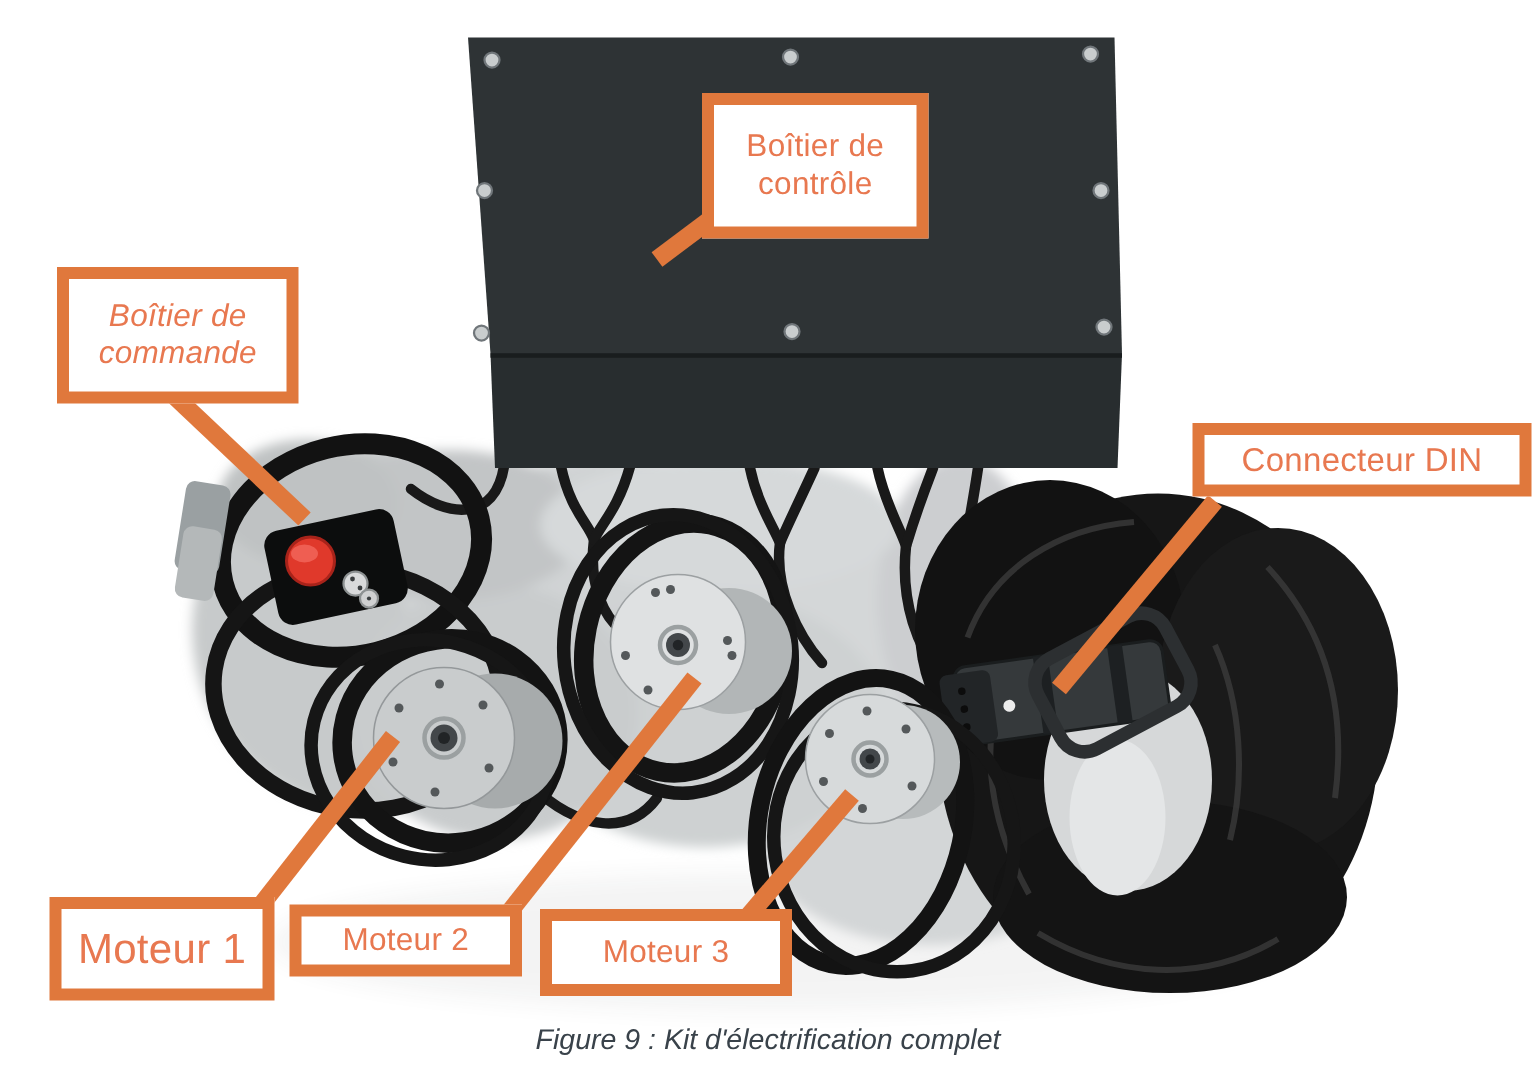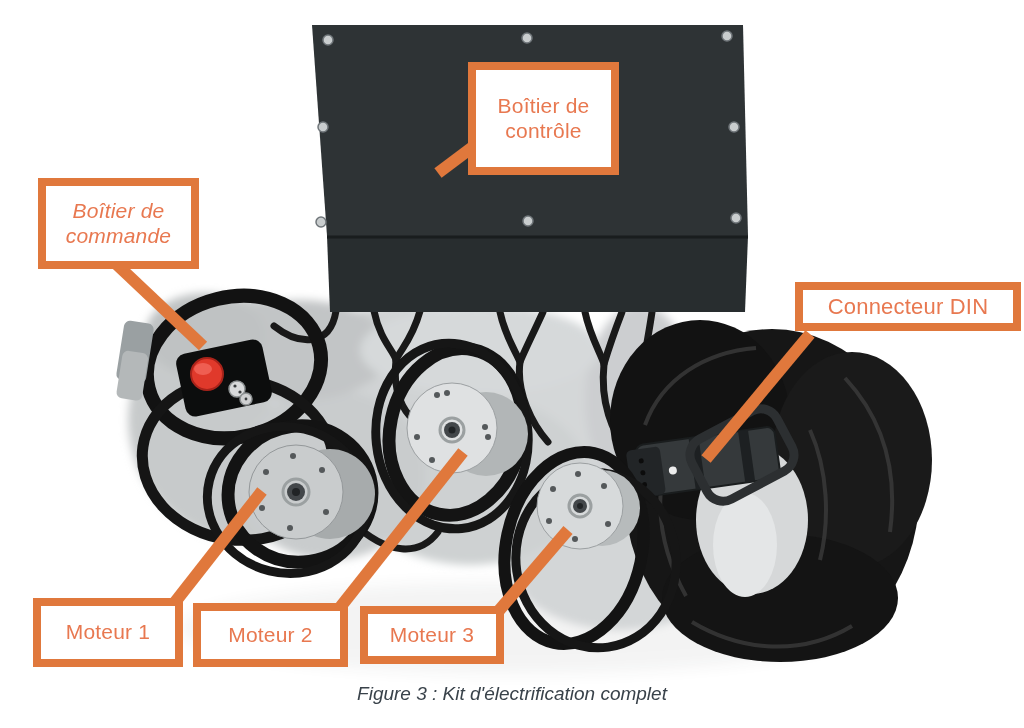--- a/index.html
+++ b/index.html
@@ -9,26 +9,26 @@
   .cable{stroke:var(--cable-black,#191919);}
   .control-box-face{fill:var(--control-box,#2E3335);}
   .btn-red{fill:var(--emergency-button-red,#E0392B);}
   .packing-main{fill:var(--packing-gray,#C7CACB);}
   .disc-main{fill:var(--motor-disc-gray,#DFE1E2);}
   .leader{stroke:var(--accent,#E0783C);stroke-width:12;fill:none;}
   .callout{position:absolute;box-sizing:border-box;background:var(--label-background,#FFFFFF);
            border:8px solid var(--accent,#E0783C);color:var(--label-text,#E87850);
            display:flex;align-items:center;justify-content:center;text-align:center;
            line-height:1.18;letter-spacing:.2px;font-weight:400;}
-  #lbl-control{left:468px;top:62px;width:151px;height:113px;font-size:21px;}
+  #lbl-control{left:468px;top:62px;width:151px;height:97px;font-size:21px;}
   #lbl-command{left:38px;top:178px;width:161px;height:91px;font-size:21px;font-style:italic;}
   #lbl-din{left:795px;top:282px;width:226px;height:49px;font-size:22px;}
-  #lbl-m1{left:33px;top:598px;width:150px;height:69px;font-size:21px;}
-  #lbl-m2{left:193px;top:603px;width:155px;height:64px;font-size:21px;}
-  #lbl-m3{left:360px;top:606px;width:144px;height:58px;font-size:21px;}
+  #lbl-m1{left:33px;top:598px;width:150px;height:69px;font-size:28px;}
+  #lbl-m2{left:193px;top:603px;width:155px;height:48px;font-size:21px;}
+  #lbl-m3{left:360px;top:606px;width:168px;height:58px;font-size:21px;}
   .caption{position:absolute;left:0;right:0;top:683px;text-align:center;font-style:italic;
            font-size:19px;color:var(--caption-text,#39424A);}
 </style>
 </head>
 <body>
 
 <div class="page">
 
   <svg class="photo-svg" width="1024" height="728" viewBox="0 0 1024 728">
     <defs>
@@ -194,14 +194,14 @@
     <line class="leader" x1="496" y1="614" x2="568" y2="530"></line>
   </svg>
 
   <div class="callout" id="lbl-control">Boîtier de contrôle</div>
   <div class="callout" id="lbl-command">Boîtier de commande</div>
   <div class="callout" id="lbl-din">Connecteur DIN</div>
   <div class="callout" id="lbl-m1">Moteur 1</div>
   <div class="callout" id="lbl-m2">Moteur 2</div>
   <div class="callout" id="lbl-m3">Moteur 3</div>
 
-  <div class="caption">Figure 3 : Kit d'électrification complet</div>
+  <div class="caption">Figure 9 : Kit d'électrification complet</div>
 </div>
 
 </body></html>

